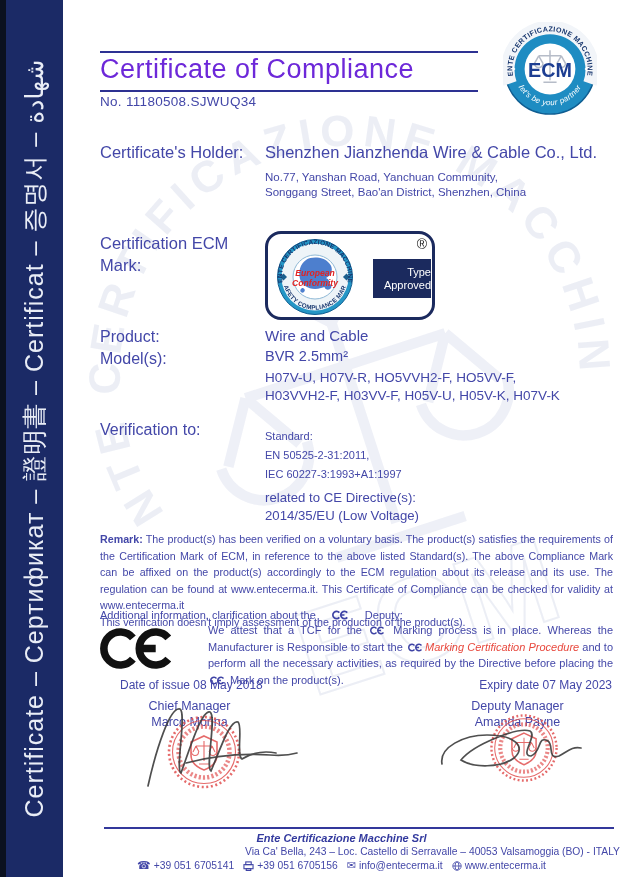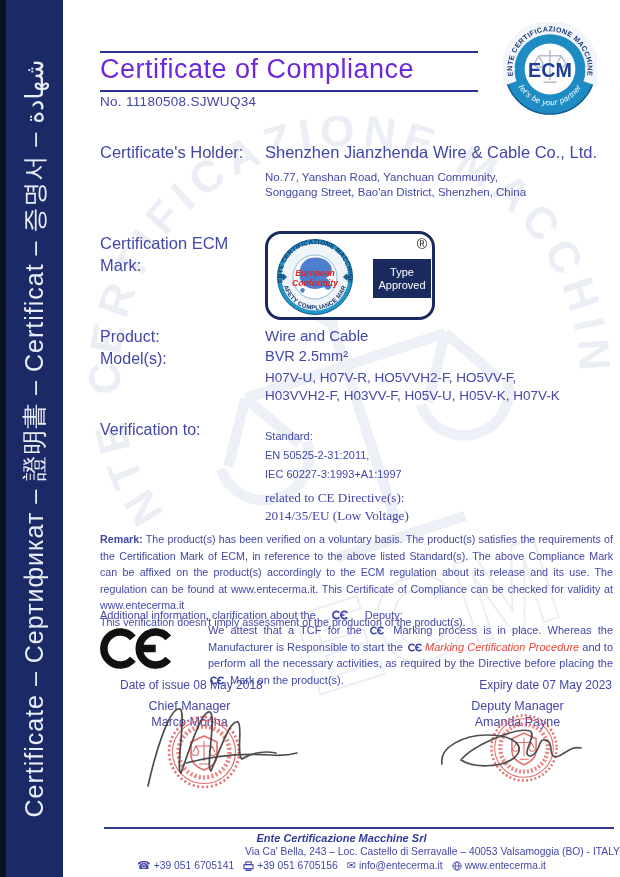--- a/index.html
+++ b/index.html
@@ -16,26 +16,26 @@
   .logo{position:absolute;left:503px;top:22px;}
   .certno{position:absolute;left:100px;top:94px;font-size:13.5px;letter-spacing:.3px;}
   .row{position:absolute;left:100px;display:flex;}
   .lbl{width:165px;flex:none;font-size:16.5px;line-height:22px;}
   .val{font-size:16.5px;line-height:22px;max-width:345px;}
   .addr{font-size:11.5px;line-height:15.2px;margin-top:7px;}
   .markbox{position:absolute;left:265px;top:231px;width:170px;height:89px;box-sizing:border-box;
            border:3.5px solid #1b2a5e;border-radius:16px;background:#fff;}
   .regsym{position:absolute;right:5px;top:2px;font-size:14px;color:#1c1c1c;}
   .typebox{position:absolute;left:105px;top:25px;width:58px;height:39px;background:#1b2a5e;
-           color:#fff;font-size:11px;line-height:13px;display:flex;align-items:center;justify-content:center;text-align:center;}
+           color:#fff;font-size:11px;line-height:13px;display:flex;align-items:center;justify-content:center;text-align:right;}
   .fs15{font-size:15px;line-height:20px;}
   .models .bvr{font-size:14.5px;margin-bottom:5px;}
   .models .ml{font-size:13.5px;line-height:17.5px;}
   .std{font-size:11px;line-height:19px;margin-top:8px;}
-  .directive{position:absolute;left:265px;top:489px;font-size:13.2px;line-height:17.5px;font-family:Liberation Serif, serif;}
+  .directive{position:absolute;left:265px;top:489px;font-size:13.2px;line-height:17.5px;}
   .remark{position:absolute;left:100px;top:531px;width:513px;font-size:10.7px;line-height:16.6px;text-align:justify;}
   .remark b{font-weight:bold;}
   .addintro{position:absolute;left:100px;top:609px;font-size:11px;display:flex;align-items:center;gap:14px;}
   .celogo{position:absolute;left:100px;top:627px;}
   .addpar{position:absolute;left:208px;top:622px;width:405px;font-size:11px;line-height:16.6px;text-align:justify;}
   .red{color:#e8483d;font-style:italic;}
   .ceicon{display:inline-block;vertical-align:-1px;margin:0 2px;}
   .dates{position:absolute;left:120px;top:678px;width:492px;display:flex;justify-content:space-between;font-size:12px;gap:18px;}
   .role{position:absolute;top:699px;width:145px;text-align:center;font-size:12.5px;line-height:15.5px;}
   .sig{position:absolute;left:90px;top:690px;}

